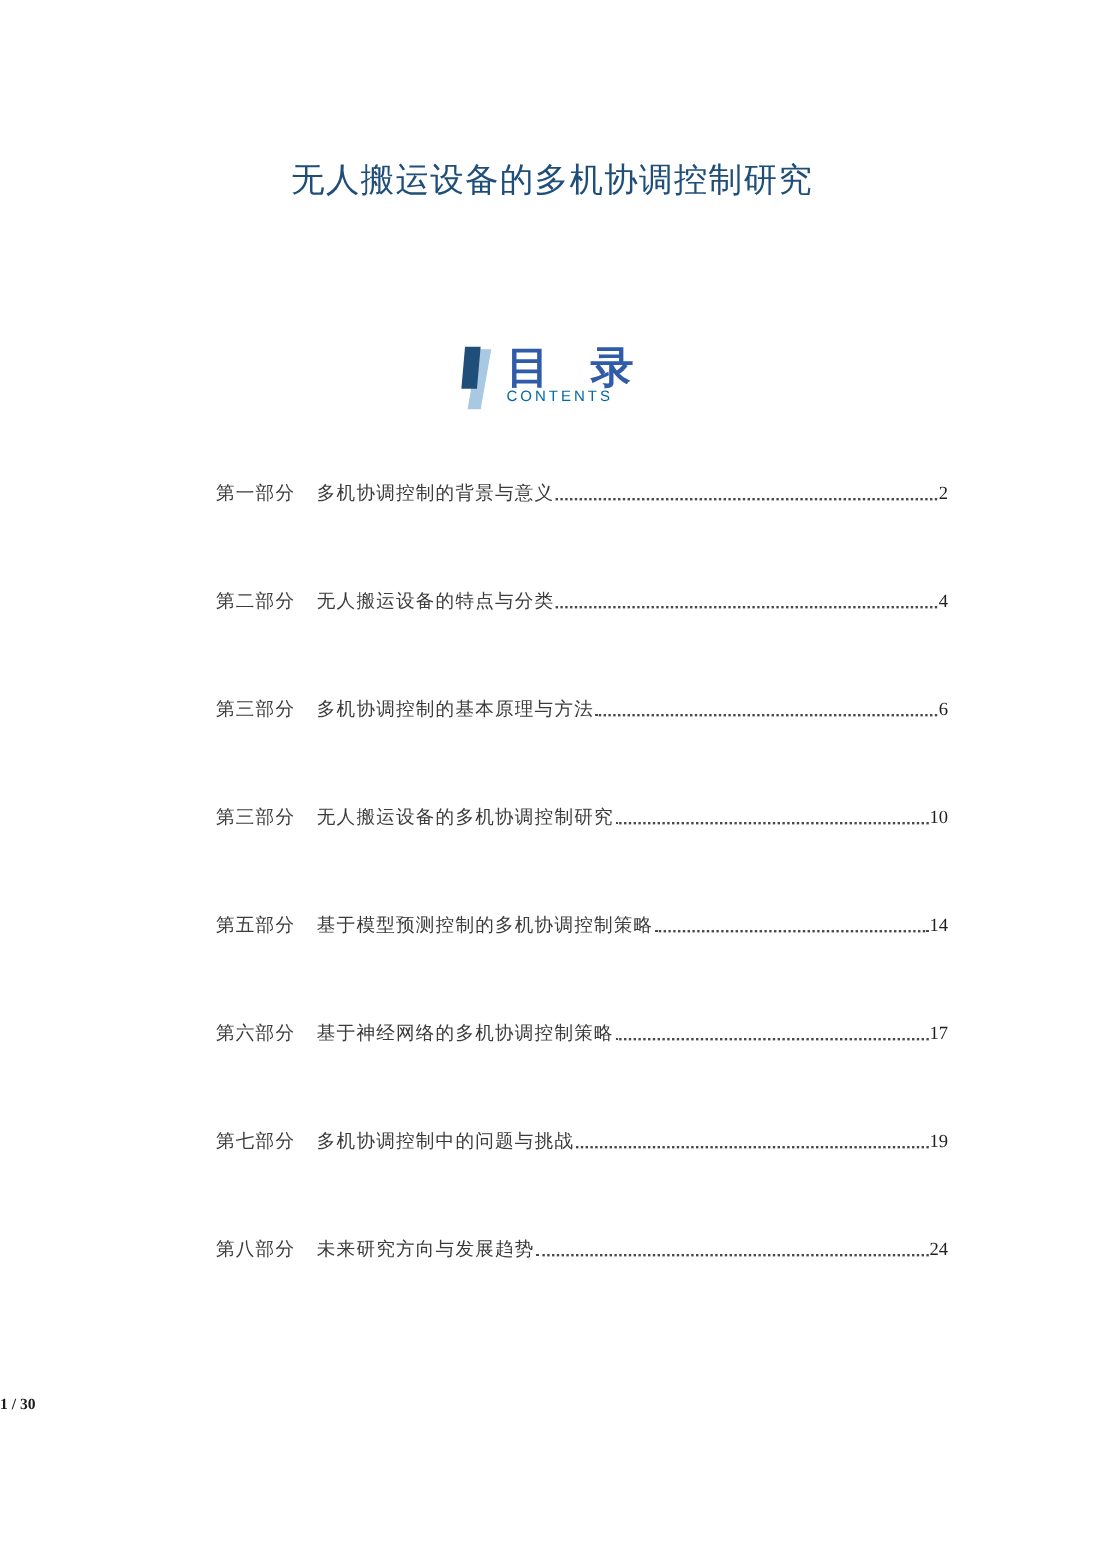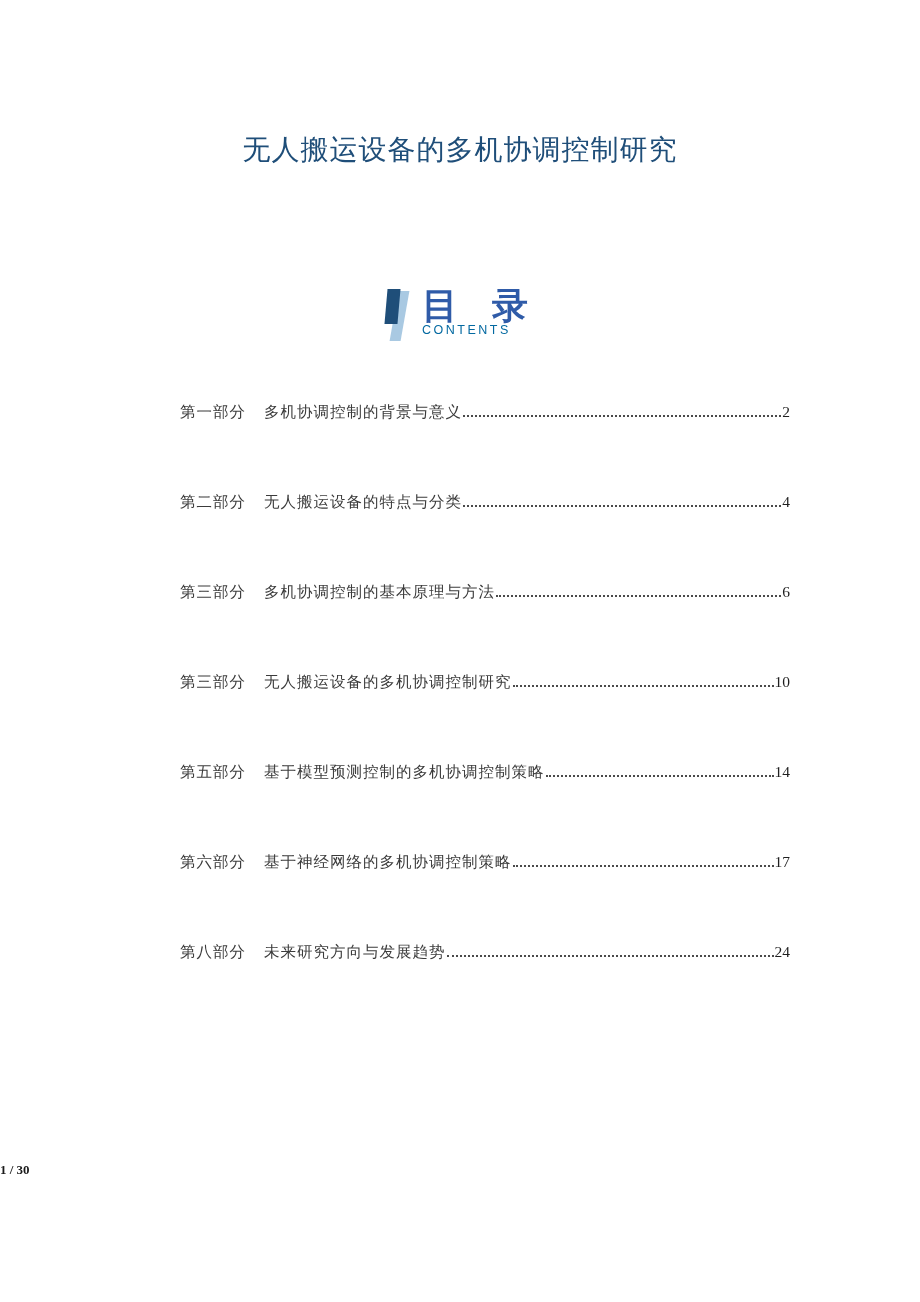--- a/index.html
+++ b/index.html
@@ -193,20 +193,26 @@
       <span class="toc-page">14</span>
     </div>
 
     <div class="toc-row">
       <span class="toc-part">第六部分</span>
       <span class="toc-title-text">基于神经网络的多机协调控制策略</span>
       <span class="toc-leader"></span>
       <span class="toc-page">17</span>
     </div>
 
+    <div class="toc-row">
+      <span class="toc-part">第七部分</span>
+      <span class="toc-title-text">多机协调控制中的问题与挑战</span>
+      <span class="toc-leader"></span>
+      <span class="toc-page">19</span>
+    </div>
 
     <div class="toc-row">
       <span class="toc-part">第八部分</span>
       <span class="toc-title-text">未来研究方向与发展趋势</span>
       <span class="toc-leader"></span>
       <span class="toc-page">24</span>
     </div>
 
   </div>
 

